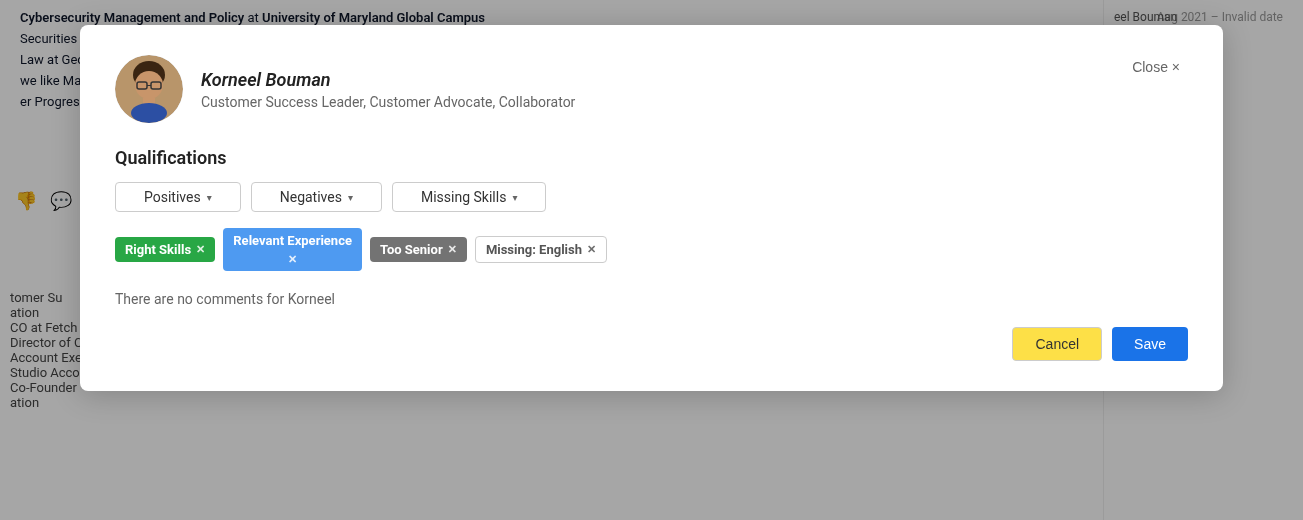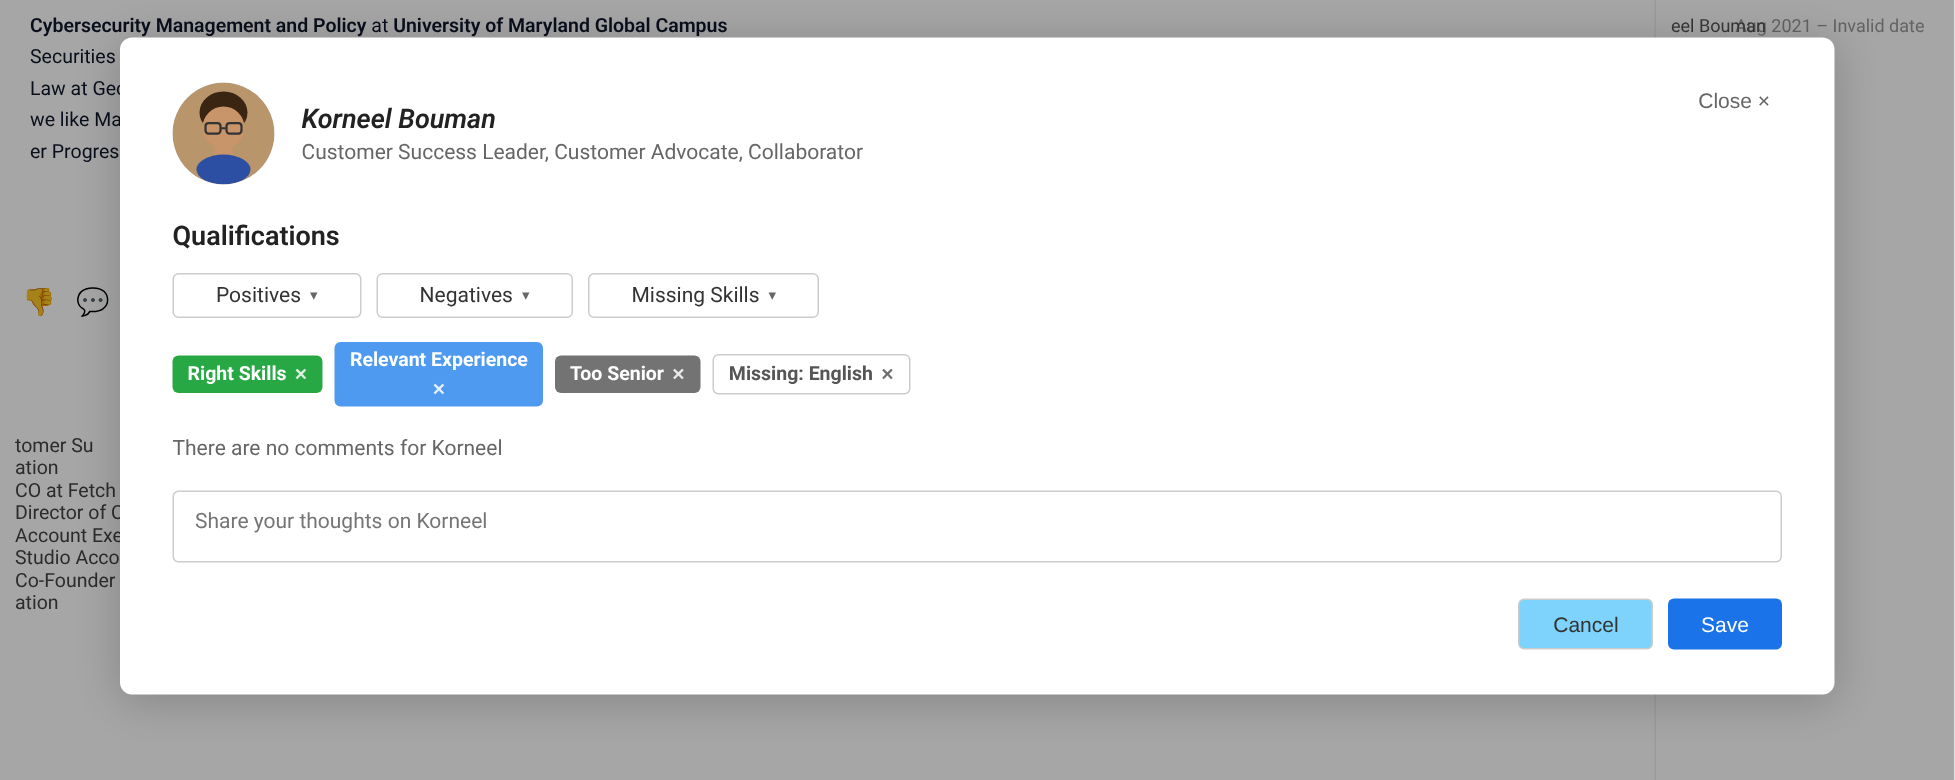--- a/index.html
+++ b/index.html
@@ -244,21 +244,21 @@
       display: flex;
       justify-content: flex-end;
       gap: 10px;
     }
 
     .btn-cancel {
       padding: 8px 22px;
       font-size: 14px;
       border: 1px solid #ccc;
       border-radius: 4px;
-      background: #7dd3fc;
+      background: #fde047;
       color: #333;
       cursor: pointer;
     }
 
     .btn-save {
       padding: 8px 22px;
       font-size: 14px;
       border: none;
       border-radius: 4px;
       background: #1a73e8;
@@ -369,21 +369,20 @@
     </span>
     <span class="tag tag-outline">
       <span>Missing: English</span>
       <span class="close-x">✕</span>
     </span>
   </div>
 
   
   <div class="no-comments">There are no comments for Korneel</div>
 
-  <textarea class="comment-input" placeholder="Share your thoughts on Korneel" style=""></textarea>
 
   
   <div class="actions-row">
     <button class="btn-cancel">Cancel</button>
     <button class="btn-save">Save</button>
   </div>
 
 </div>
 
 </body></html>

